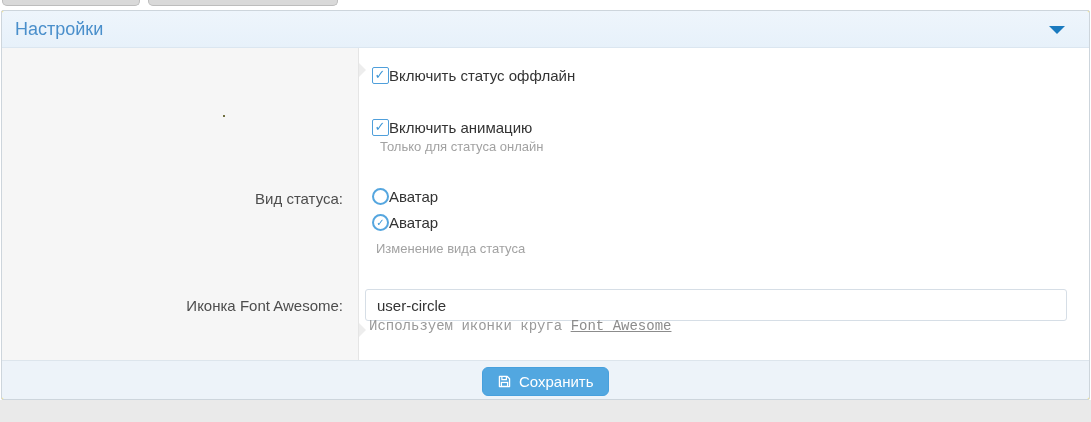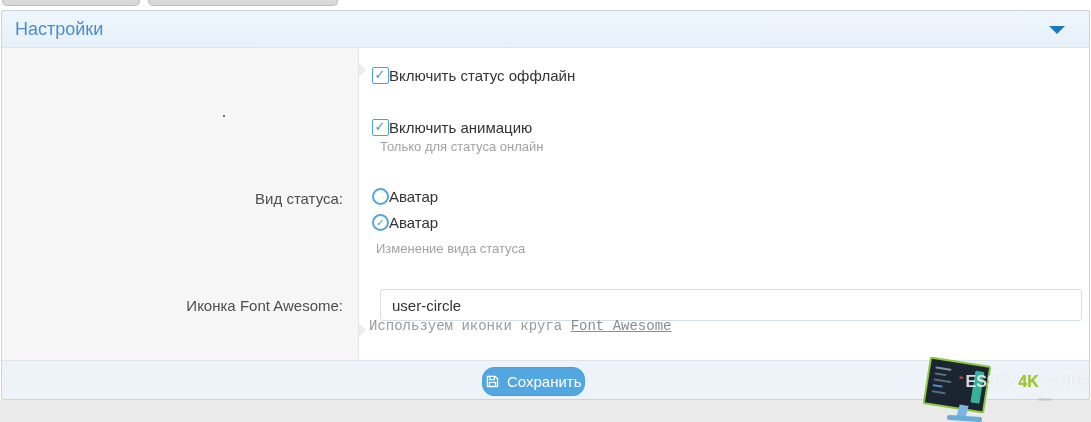--- a/index.html
+++ b/index.html
@@ -37,31 +37,31 @@
 
   .cb{width:15px;height:15px;box-sizing:content-box;border:1px solid #4f9fdb;border-radius:2px;background:#fff;position:relative;flex:0 0 auto;cursor:pointer;}
   .cb.checked::after{content:"✓";position:absolute;left:1.5px;top:-1.5px;font-size:13px;font-weight:bold;color:#3d95d5;}
 
   .radio{width:17px;height:17px;box-sizing:border-box;border:2px solid #55a6df;border-radius:50%;background:#fff;position:relative;flex:0 0 auto;cursor:pointer;}
   .radio.selected::after{content:"✓";position:absolute;top:50%;left:50%;transform:translate(-50%,-55%);
                          font-size:10px;font-weight:bold;color:#3f98d6;}
 
   .stray-dot{position:absolute;left:221px;top:67px;width:2px;height:2px;background:#6f6f3f;}
 
-  .text-input{position:absolute;left:378px;top:241px;width:702px;height:32px;box-sizing:border-box;
+  .text-input{position:absolute;left:363px;top:241px;width:702px;height:32px;box-sizing:border-box;
               border:1px solid #d6dee6;border-radius:3px;background:#fff;padding:9px 11px;
               font-family:inherit;font-size:15px;color:#333;outline:none;}
   .input-hint{position:absolute;left:367px;top:270px;font-size:14px;color:#9a9a9a;font-family:Liberation Mono, monospace;}
   .input-hint a{color:#8c8c8c;text-decoration:underline;cursor:pointer;}
 
   
   .panel-footer{position:absolute;left:0;bottom:0;right:0;height:38px;background:#edf3f9;
                 border-top:1px solid #dde5ec;border-radius:0 0 2px 2px;}
-  .save-btn{position:absolute;left:480px;top:6px;height:29px;padding:0 2px;display:flex;align-items:center;gap:7px;
-            background:#52a7e0;border:1px solid #47a0dd;border-radius:12px;color:#fff;font-size:15px;
+  .save-btn{position:absolute;left:480px;top:6px;height:29px;padding:0 14px;display:flex;align-items:center;gap:7px;
+            background:#52a7e0;border:1px solid #47a0dd;border-radius:6px;color:#fff;font-size:15px;
             font-family:inherit;cursor:pointer;}
   .save-btn svg{display:block;}
 
   
   .page-bottom{position:absolute;left:0;top:400px;width:100%;height:22px;background:#eaeaea;}
 
   
   .watermark{position:absolute;left:920px;top:358px;width:171px;height:64px;z-index:5;pointer-events:none;}
   .wm-screen{position:absolute;left:6px;top:3px;width:58px;height:44px;background:#1b2531;
              border:2px solid #8dc63f;border-radius:2px;transform:rotate(9deg);overflow:hidden;}
@@ -140,29 +140,14 @@
             <rect x="4.7" y="9" width="6.6" height="4.2" fill="none" stroke="#fff" stroke-width="1.3"></rect>
           </svg>
         </span>
         <span>Сохранить</span>
       </button>
     </div>
   </div>
 
   <div class="page-bottom"></div>
 
-  <div class="watermark">
-    <div class="wm-screen">
-      <span class="wm-bar wm-b1"></span>
-        <span class="wm-bar wm-b2"></span>
-      <span class="wm-bar wm-b3"></span>
-        <span class="wm-bar wm-b4"></span>
-      <span class="wm-bar wm-b5"></span>
-        <span class="wm-bar wm-dot"></span>
-      <span class="wm-teal"></span>
-    </div>
-    <div class="wm-neck"></div>
-    <div class="wm-base"></div>
-    <div class="wm-text"><span>ESSO '</span><span class="hl">4K</span><span>' APPS</span></div>
-    <div class="wm-small">www</div>
-  </div>
 
 </div>
 
 </body></html>

